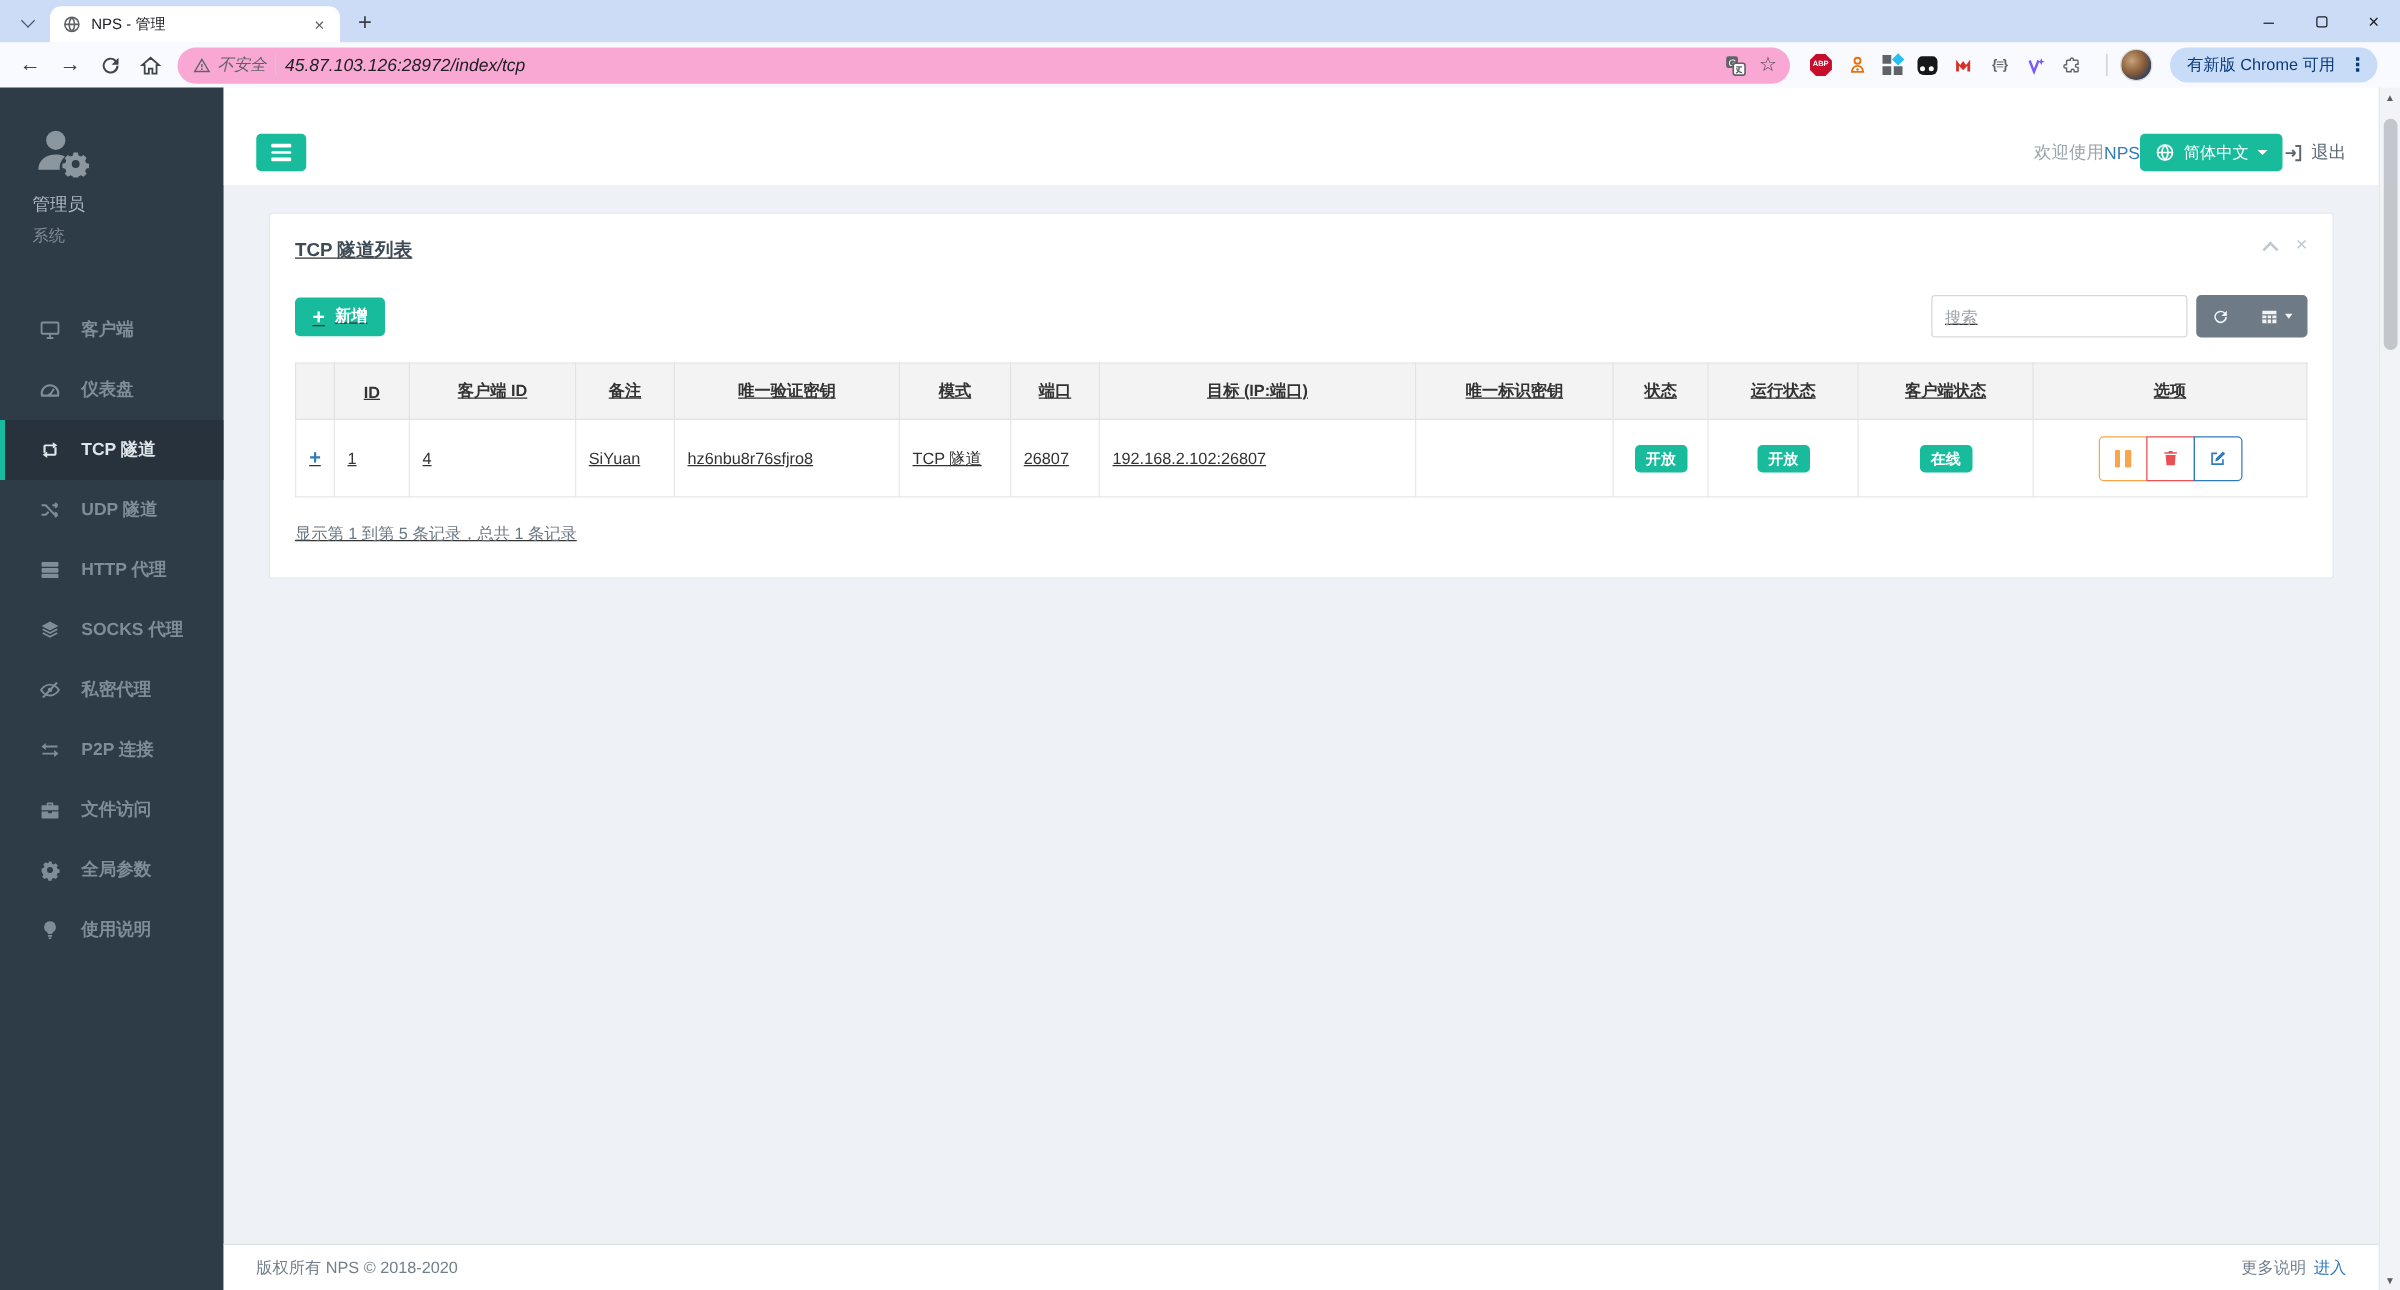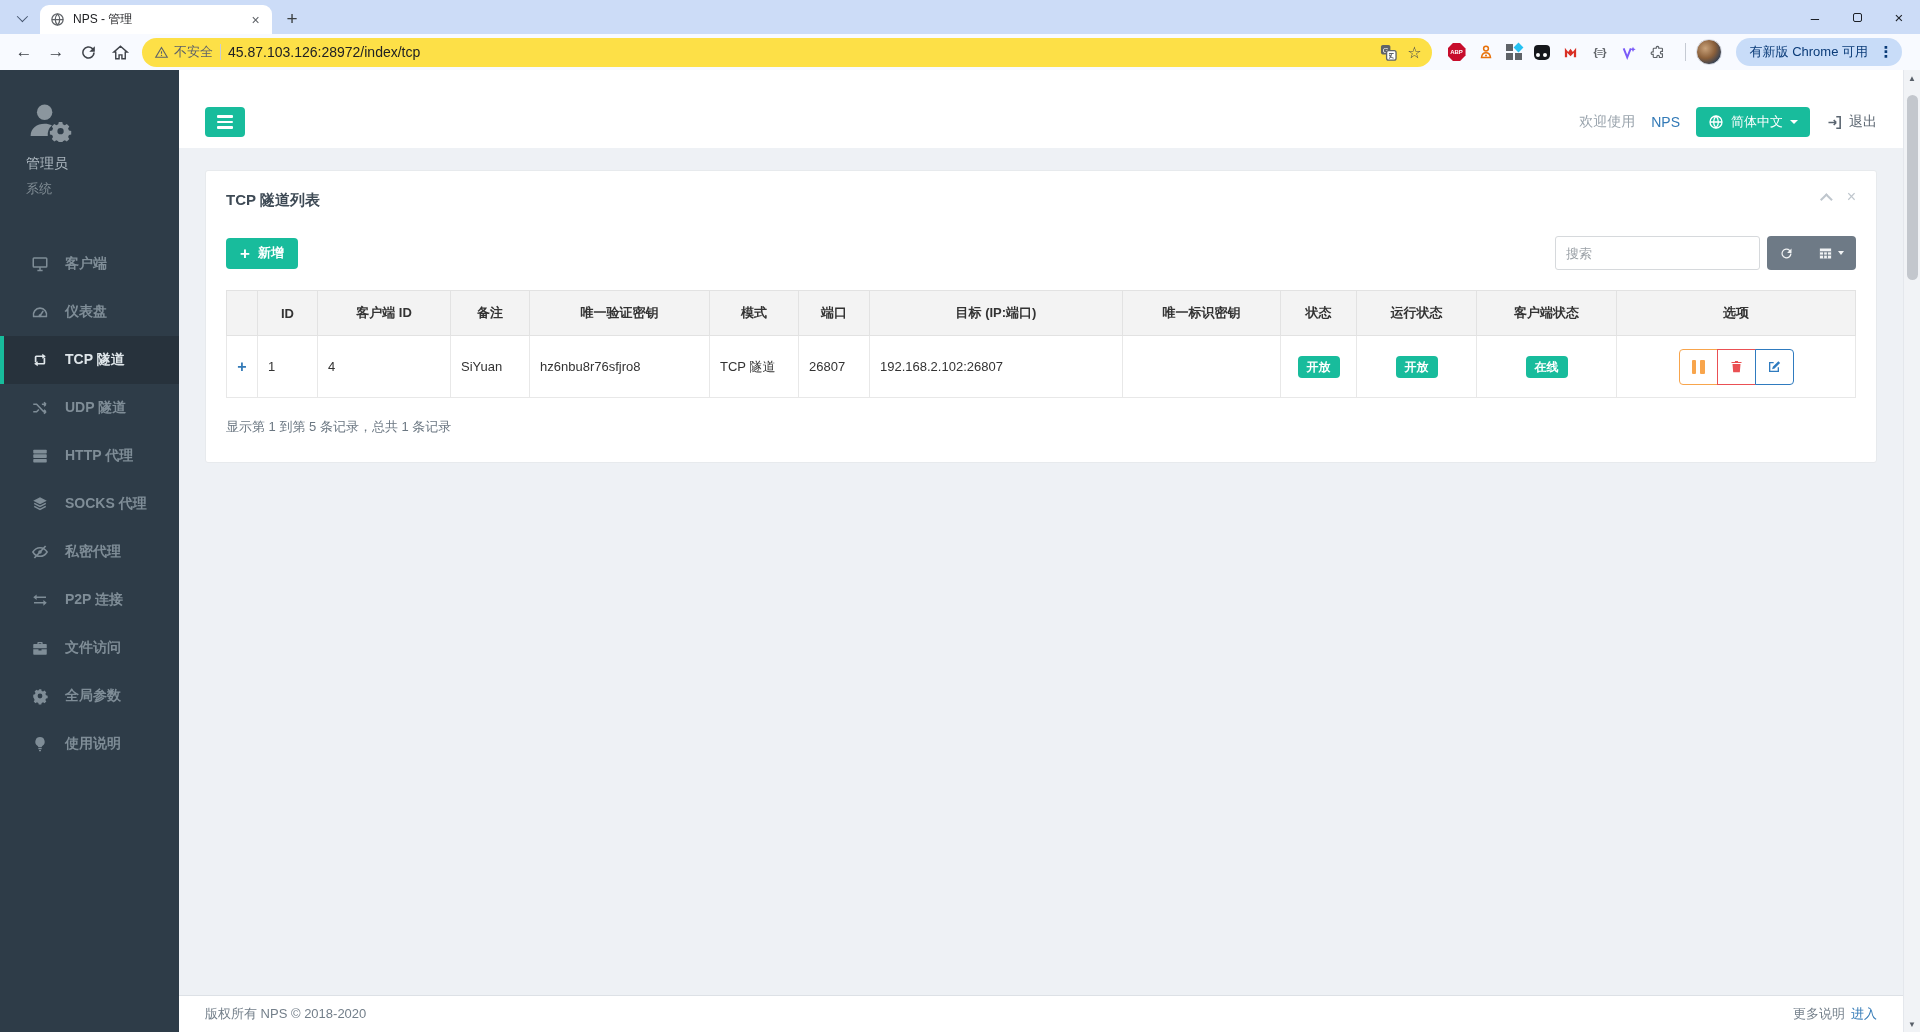--- a/index.html
+++ b/index.html
@@ -16,21 +16,21 @@
   .tab-close { width:17px; height:17px; border-radius:50%; display:flex; align-items:center; justify-content:center; color:#5f6368; font-size:14px; line-height:1; }
   .new-tab { width:28px; height:28px; margin:0 0 1px 6px; display:flex; align-items:center; justify-content:center; color:#3c4043; font-size:19px; }
   .win-controls { margin-left:auto; display:flex; align-self:flex-start; height:34px; }
   .win-btn { width:42px; height:34px; display:flex; align-items:center; justify-content:center; color:#1b1f26; font-size:15px; }
   .restore-glyph { width:9px; height:9px; border:1.2px solid #1b1f26; border-radius:2px; position:relative; background:#ccdcf7; }
   .restore-glyph::before { content:""; position:absolute; top:-4px; left:3px; width:9px; height:9px; border:1.2px solid #1b1f26; border-radius:2px; z-index:-1; }
 
   .toolbar { height:36px; background:#f8faff; display:flex; align-items:center; padding:0 10px; gap:4px; flex:0 0 auto; }
   .nav-ico { width:28px; height:28px; display:flex; align-items:center; justify-content:center; color:#3f434a; font-size:17px; border-radius:50%; flex:0 0 auto; }
   .nav-ico svg { width:19px; height:19px; }
-  .omnibox { flex:1; max-width:1290px; height:29px; background:#fde047; border-radius:15px; display:flex; align-items:center; padding:0 10px 0 12px; margin:0 4px; gap:7px; }
+  .omnibox { flex:1; max-width:1290px; height:29px; background:#f9a8d4; border-radius:15px; display:flex; align-items:center; padding:0 10px 0 12px; margin:0 4px; gap:7px;font-style:italic; }
   .sec-chip { display:flex; align-items:center; gap:5px; color:#5f6368; font-size:13px; }
   .sec-chip svg { width:15px; height:15px; }
   .omni-sep { width:1px; height:16px; background:#c8cdd6; }
   .url-text { flex:1; font-size:14px; color:#202124; white-space:nowrap; overflow:hidden; }
   .omni-right { display:flex; align-items:center; gap:10px; }
   .star { color:#44474d; font-size:16px; }
   .ext-strip { display:flex; align-items:center; gap:11px; padding:0 8px; }
   .ext { width:18px; height:18px; display:flex; align-items:center; justify-content:center; flex:0 0 auto; }
   .abp { width:18px; height:18px; background:#c70d2c; color:#fff; font-size:6px; font-weight:bold; display:flex; align-items:center; justify-content:center; clip-path:polygon(30% 0,70% 0,100% 30%,100% 70%,70% 100%,30% 100%,0 70%,0 30%); letter-spacing:0; }
   .sq-grid { position:relative; width:16px; height:16px; }
@@ -57,30 +57,30 @@
   .side-menu { margin-top:42px; }
   .side-item { height:48px; display:flex; align-items:center; padding-left:30px; gap:15px; font-size:14px; font-weight:600; color:#7f8d97; cursor:pointer; }
   .side-item .sicon { width:20px; display:flex; justify-content:center; }
   .side-item svg { width:18px; height:18px; }
   .side-item.active { background:#27323c; border-left:4px solid #18bc9c; padding-left:26px; color:#dfe6ea; }
 
   .content { flex:1; display:flex; flex-direction:column; background:#eef1f5; min-width:0; }
   .navbar { height:78px; background:#fff; display:flex; align-items:center; padding:26px 26px 0; flex:0 0 auto; }
   .hamburger { width:40px; height:30px; background:#18bc9c; border:none; border-radius:4px; display:flex; flex-direction:column; justify-content:center; align-items:center; gap:3px; cursor:pointer; }
   .hamburger i { width:16px; height:2.4px; background:#fff; border-radius:1px; }
-  .nav-right { margin-left:auto; display:flex; align-items:center; gap:16px; }
+  .nav-right { margin-left:auto; display:flex; align-items:center; gap:0; }
   .welcome { color:#9aa4ad; font-size:14px; }
   .brand-link { color:#337ab7; font-size:14px; text-decoration:none; }
   .lang-btn { height:30px; background:#18bc9c; color:#fff; border:none; border-radius:4px; display:flex; align-items:center; gap:7px; padding:0 12px; font-size:13px; cursor:pointer; }
   .lang-btn svg { width:16px; height:16px; }
   .caret { width:0; height:0; border-left:4px solid transparent; border-right:4px solid transparent; border-top:4px solid #fff; }
   .logout { display:flex; align-items:center; gap:6px; color:#5a6570; font-size:14px; cursor:pointer; }
   .logout svg { width:17px; height:17px; }
 
-  .content-body { flex:1; padding:22px 26px 0; }
+  .content-body { flex:1; padding:22px 36px 0;text-decoration:underline; }
   .panel { position:relative; background:#fff; border:1px solid #e7eaed; border-radius:3px; padding:20px 20px 26px; }
   .panel-title { font-size:15px; font-weight:600; color:#3e4a55; }
   .panel-tools { position:absolute; top:18px; right:20px; display:flex; align-items:center; gap:14px; color:#bfc6cd; }
   .chev-up { width:9px; height:9px; border-left:2px solid #bfc6cd; border-top:2px solid #bfc6cd; transform:rotate(45deg) translateY(3px); }
   .panel-x { font-size:16px; line-height:1; cursor:pointer; }
   .panel-toolbar { margin-top:26px; display:flex; align-items:center; }
   .btn-add { height:31px; background:#18bc9c; color:#fff; border:none; border-radius:4px; display:flex; align-items:center; gap:8px; padding:0 14px; font-size:13px; font-weight:600; cursor:pointer; }
   .btn-add .plus { font-size:17px; font-weight:bold; line-height:1; }
   .toolbar-right { margin-left:auto; display:flex; align-items:center; gap:7px; }
   .search-input { width:205px; height:34px; border:1px solid #d6d9dc; border-radius:3px; padding:0 10px; font-size:13px; color:#333; outline:none; font-family:inherit; }

